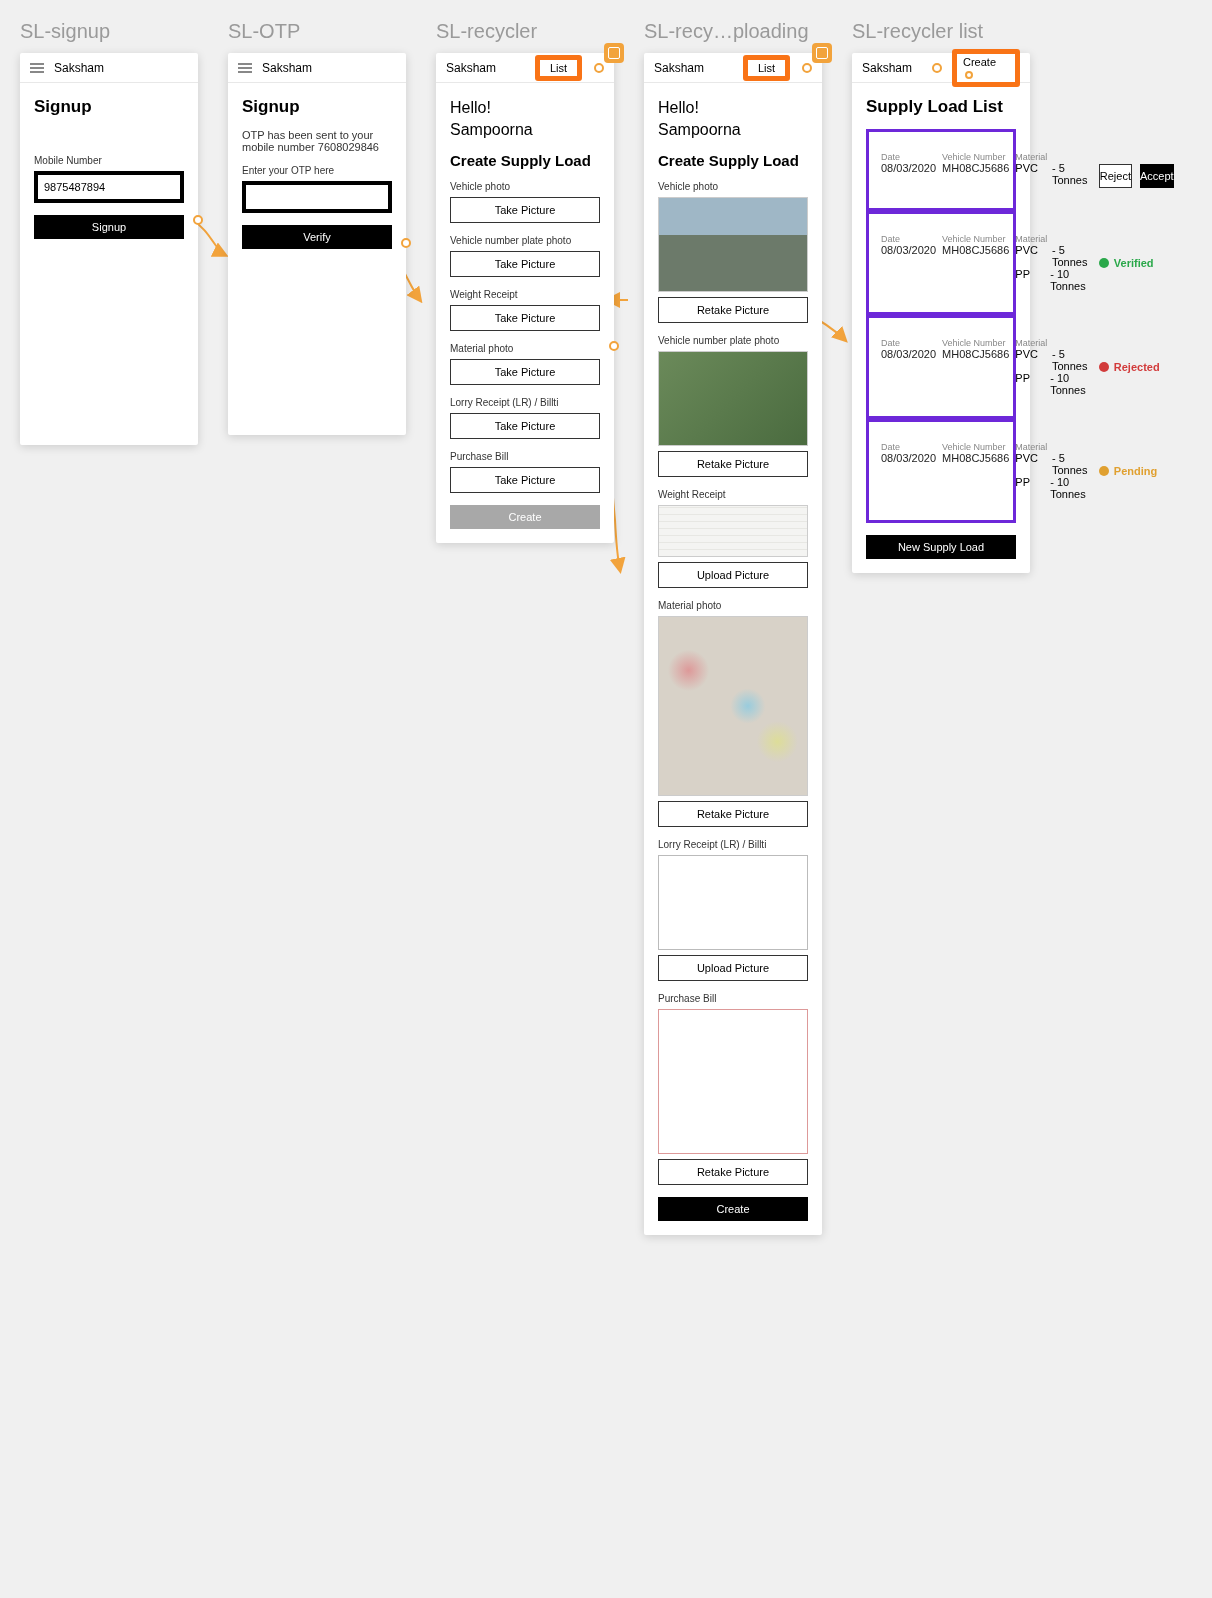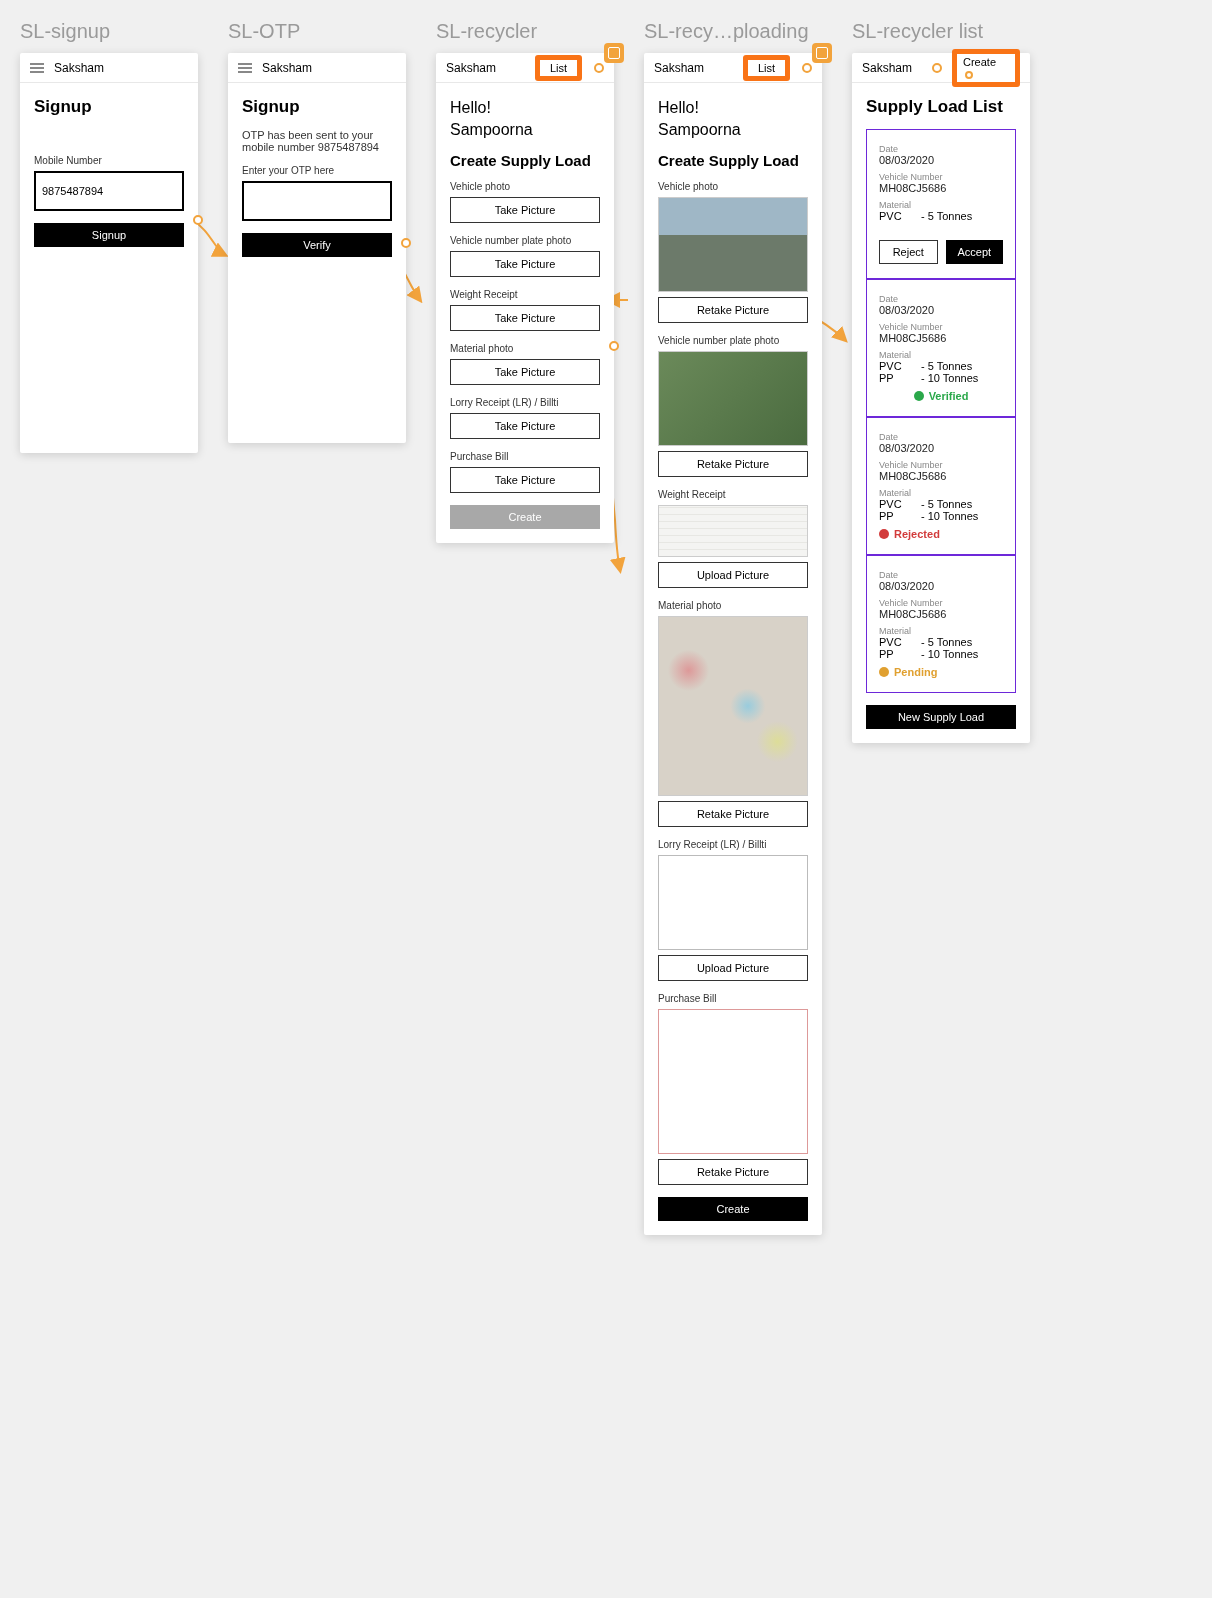--- a/index.html
+++ b/index.html
@@ -20,21 +20,21 @@
   .topbar .spacer { flex:1; }
   .list-chip {
     font-size: 11px; border: 5px solid #f97316; padding: 2px 10px; border-radius: 3px;
   }
   .content { padding: 14px; display: flex; flex-direction: column; gap: 12px; }
   .h1 { font-size: 17px; font-weight: 700; }
   .h2 { font-size: 15px; font-weight: 700; }
   .hello { font-size: 16px; font-weight: 400; line-height: 1.35; }
   .label { font-size: 10px; color: #333; }
   .input {
-    width: 100%; border: 2px solid #000000; height: 40px; font-size: 11px;
+    width: 100%; border: 4px solid #000000; height: 32px; font-size: 11px;
     padding: 0 6px; background: #fff;
   }
   .btn {
     width: 100%; text-align: center; font-size: 11px; padding: 6px 0;
     background: #000; color: #fff; border: none; cursor: pointer;
   }
   .btn.outlined { background: #fff; color: #000; border: 1px solid #333; }
   .btn.muted { background: #a8a8a8; color: #fff; }
   .section { display:flex; flex-direction:column; gap:5px; }
   .img-ph {
@@ -49,21 +49,21 @@
       radial-gradient(circle at 60% 50%,#9cd,transparent 14%),
       radial-gradient(circle at 80% 70%,#dd9,transparent 12%),
       #d8d2c8; }
   .img-ph.lr      { height: 95px; background:
       linear-gradient(#fff,#fff) padding-box,
       repeating-linear-gradient(0deg,#d0e8d0,#d0e8d0 5px,#fff 5px,#fff 10px); border:1px solid #bbb;}
   .img-ph.bill    { height: 145px; background:
       linear-gradient(#fff,#fff);
       border:1px solid #d99;}
   .card {
-    border: 1px solid #6d28d9; padding: 14px 12px; display:flex; flex-direction:column; gap:6px;
+    border: 3px solid #6d28d9; padding: 20px 12px; display:flex; flex-direction:row; gap:6px;
     font-size: 11px;
   }
   .kv .k { font-size: 9px; color: #888; }
   .kv .v { font-size: 11px; color: #222; }
   .mat-row { display:flex; gap: 14px; font-size: 11px; }
   .actions { display:flex; gap:8px; margin-top:12px; }
   .actions .btn { padding:5px 0; font-size:11px; }
   .status { font-size: 11px; font-weight: 600; display:flex; align-items:center; gap:5px; }
   .status.verified { color: #2aa84a; justify-content: center; }
   .status.rejected { color: #d23b3b; }
@@ -136,21 +136,21 @@
       <div class="topbar">
         <div class="menu-icon">
             <span></span>
             <span></span>
             <span></span>
           </div>
         <div>Saksham</div>
       </div>
       <div class="content">
         <div class="h1">Signup</div>
-        <div class="label" style="font-size:11px">OTP has been sent to your mobile number 9875487894</div>
+        <div class="label" style="font-size:11px">OTP has been sent to your mobile number 7608029846</div>
         <div class="section">
           <div class="label">Enter your OTP here</div>
           <input class="input" style="">
         </div>
         <button class="btn">Verify</button>
         <div style="height:160px"></div>
       </div>
       <div class="ring" style="right:-5px; top:185px;"></div>
     </div>
   </div>

